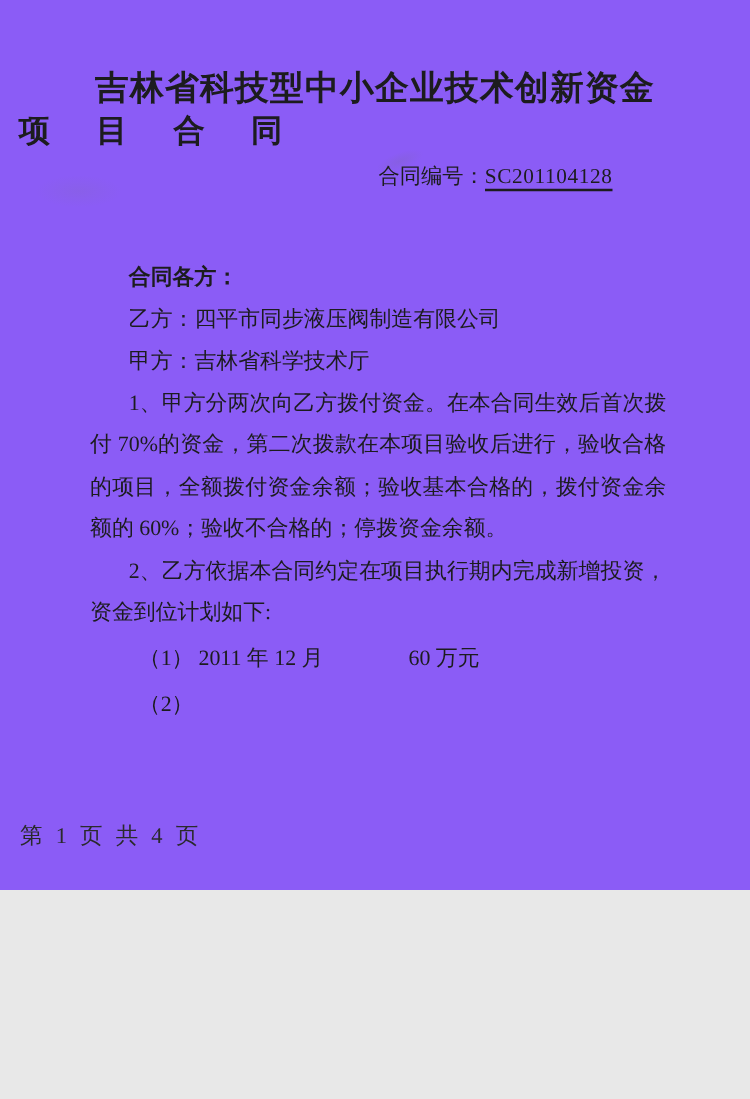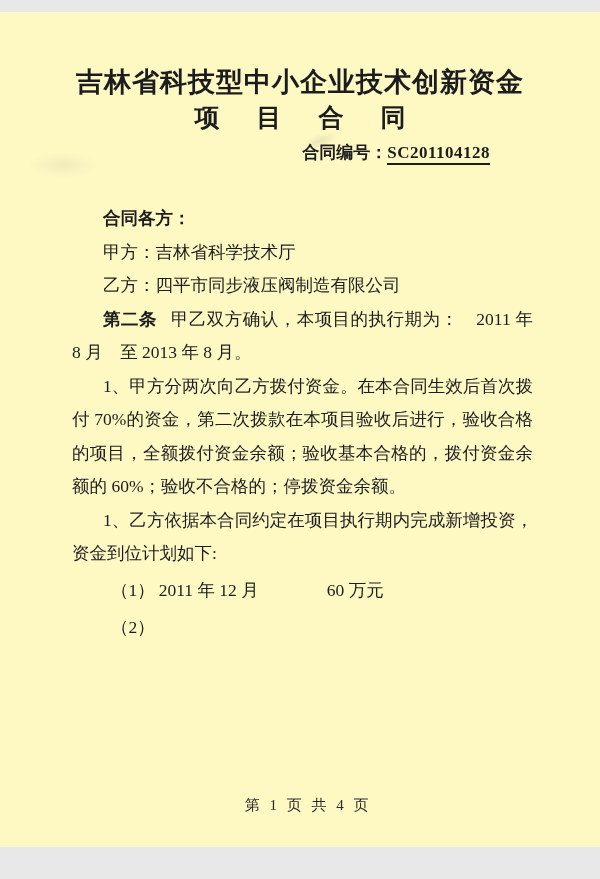--- a/index.html
+++ b/index.html
@@ -1,81 +1,80 @@
 <!DOCTYPE html>
 <html lang="zh"><head>
 <meta charset="utf-8">
 <style>
   html,body { margin:0; padding:0; background:#e8e8e8; }
   .page {
     position:relative;
-    width:600px; height:835px;
-    margin:12px auto;
-    background:#fef9c3;
+    width:600px; height:712px;
+    margin:0 auto;
+    background:#8b5cf6;
     color:#1c1c1e;
     overflow:hidden;
     font-family:"Liberation Serif","DejaVu Serif",serif;
   }
   
   .doc-title {
     margin:0; padding-top:54px;
     text-align:center;
     font-family:"Liberation Sans","DejaVu Sans",sans-serif;
     font-weight:bold;
     font-size:27px;
     letter-spacing:1px;
     line-height:1.2;
   }
   .doc-subtitle {
     margin:0; padding-top:6px;
-    text-align:center;
     font-family:"Liberation Sans","DejaVu Sans",sans-serif;
     font-weight:bold;
     font-size:25px;
     letter-spacing:15px;
     text-indent:15px;
     line-height:1.1;
   }
   .contract-no {
     margin:0; padding-top:9px; padding-right:110px;
     text-align:right;
     font-size:17px;
-    font-weight:bold;
+    font-weight:normal;
     font-family:"Liberation Sans","DejaVu Sans",sans-serif;
   }
   .contract-no .cn-value {
     font-family:"Liberation Serif","DejaVu Serif",serif;
     border-bottom:2px solid #1c1c1e;
     padding-bottom:1px;
     letter-spacing:0.5px;
   }
   
   .doc-body {
     position:absolute;
-    left:72px; right:67px; top:190px;
+    left:72px; right:67px; top:205px;
     font-size:17.5px;
     line-height:33.5px;
     text-align:justify;
   }
   .doc-body p { margin:0; }
   .parties-heading { font-weight:bold; padding-left:31px; }
   .party-row { padding-left:31px; }
   .article { text-indent:31px; margin-top:5px; }
   .article .art-label { font-weight:bold; margin-right:14px; }
   .clause { text-indent:31px; margin-top:4px; }
   .sched-row { display:flex; padding-left:39px; margin-top:3.5px; }
   .sched-idx { flex:0 0 auto; }
   .sched-date { flex:0 0 auto; margin-left:4px; width:168px; }
   .sched-amt { flex:0 0 auto; }
   
   .page-footer {
     position:absolute;
     left:16px; right:0; bottom:32px;
-    text-align:center;
-    font-size:15px;
+    text-align:left;
+    font-size:18px;
     letter-spacing:3px;
     color:#2a2a2c;
   }
   
   .smudge { position:absolute; pointer-events:none; border-radius:50%; }
   .smudge-a {
     left:28px; top:140px; width:70px; height:26px;
     background:radial-gradient(ellipse at center, rgba(120,120,120,0.10), rgba(120,120,120,0) 70%);
   }
   .smudge-b {
@@ -100,31 +99,30 @@
   <h1 class="doc-title">吉林省科技型中小企业技术创新资金</h1>
 
   <h2 class="doc-subtitle">项 目 合 同</h2>
 
   <p class="contract-no"><span class="cn-label">合同编号：</span><span class="cn-value">SC201104128</span></p>
 
   <div class="doc-body">
 
     <p class="parties-heading">合同各方：</p>
 
+    <p class="party-row"><span>乙方：</span><span>四平市同步液压阀制造有限公司</span></p>
+
     <p class="party-row"><span>甲方：</span><span>吉林省科学技术厅</span></p>
 
-    <p class="party-row"><span>乙方：</span><span>四平市同步液压阀制造有限公司</span></p>
 
-
-    <p class="article"><span class="art-label">第二条</span><span class="art-text">甲乙双方确认，本项目的执行期为：　2011 年 8 月　至 2013 年 8 月。</span></p>
 
 
     <p class="clause">1、甲方分两次向乙方拨付资金。在本合同生效后首次拨付 70%的资金，第二次拨款在本项目验收后进行，验收合格的项目，全额拨付资金余额；验收基本合格的，拨付资金余额的 60%；验收不合格的；停拨资金余额。</p>
 
-    <p class="clause">1、乙方依据本合同约定在项目执行期内完成新增投资，资金到位计划如下:</p>
+    <p class="clause">2、乙方依据本合同约定在项目执行期内完成新增投资，资金到位计划如下:</p>
 
     <div class="sched-row">
         <span class="sched-idx">（1）</span>
         <span class="sched-date">2011 年 12 月</span>
         <span class="sched-amt">60 万元</span>
       </div>
 
     <div class="sched-row">
         <span class="sched-idx">（2）</span>
       </div>

